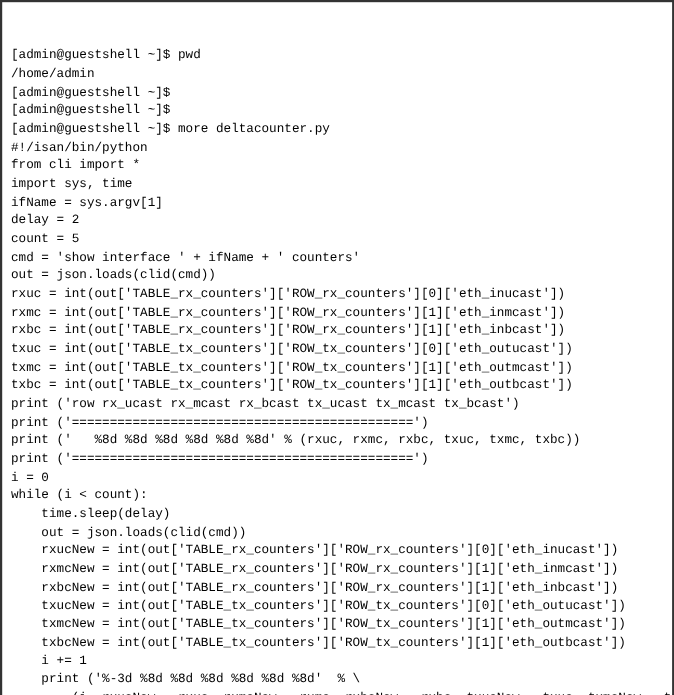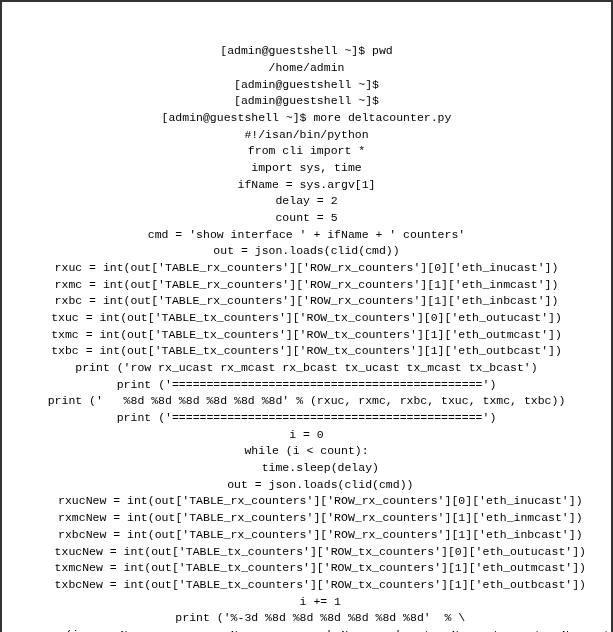--- a/index.html
+++ b/index.html
@@ -30,21 +30,20 @@
       font-family: 'Courier New', Courier, monospace;
       font-size: 11.5px;
       line-height: 1.45;
       color: #000000;
       white-space: pre;
       word-break: break-all;
     }
 
     .line {
       display: block;
-      text-align: center;
     }
   </style>
 </head>
 <body>
 
 <div class="terminal-window">
   <div class="terminal-content" id="terminal-output">
   <span class="line">[admin@guestshell ~]$ pwd</span><span class="line">/home/admin</span><span class="line">[admin@guestshell ~]$</span><span class="line">[admin@guestshell ~]$</span><span class="line">[admin@guestshell ~]$ more deltacounter.py</span><span class="line">#!/isan/bin/python</span><span class="line"></span><span class="line">from cli import *</span><span class="line">import sys, time</span><span class="line"></span><span class="line">ifName = sys.argv[1]</span><span class="line">delay = 2</span><span class="line">count = 5</span><span class="line">cmd = 'show interface ' + ifName + ' counters'</span><span class="line"></span><span class="line">out = json.loads(clid(cmd))</span><span class="line">rxuc = int(out['TABLE_rx_counters']['ROW_rx_counters'][0]['eth_inucast'])</span><span class="line">rxmc = int(out['TABLE_rx_counters']['ROW_rx_counters'][1]['eth_inmcast'])</span><span class="line">rxbc = int(out['TABLE_rx_counters']['ROW_rx_counters'][1]['eth_inbcast'])</span><span class="line">txuc = int(out['TABLE_tx_counters']['ROW_tx_counters'][0]['eth_outucast'])</span><span class="line">txmc = int(out['TABLE_tx_counters']['ROW_tx_counters'][1]['eth_outmcast'])</span><span class="line">txbc = int(out['TABLE_tx_counters']['ROW_tx_counters'][1]['eth_outbcast'])</span><span class="line">print ('row rx_ucast rx_mcast rx_bcast tx_ucast tx_mcast tx_bcast')</span><span class="line">print ('=============================================')</span><span class="line">print ('   %8d %8d %8d %8d %8d %8d' % (rxuc, rxmc, rxbc, txuc, txmc, txbc))</span><span class="line">print ('=============================================')</span><span class="line"></span><span class="line">i = 0</span><span class="line">while (i &lt; count):</span><span class="line">    time.sleep(delay)</span><span class="line">    out = json.loads(clid(cmd))</span><span class="line">    rxucNew = int(out['TABLE_rx_counters']['ROW_rx_counters'][0]['eth_inucast'])</span><span class="line">    rxmcNew = int(out['TABLE_rx_counters']['ROW_rx_counters'][1]['eth_inmcast'])</span><span class="line">    rxbcNew = int(out['TABLE_rx_counters']['ROW_rx_counters'][1]['eth_inbcast'])</span><span class="line">    txucNew = int(out['TABLE_tx_counters']['ROW_tx_counters'][0]['eth_outucast'])</span><span class="line">    txmcNew = int(out['TABLE_tx_counters']['ROW_tx_counters'][1]['eth_outmcast'])</span><span class="line">    txbcNew = int(out['TABLE_tx_counters']['ROW_tx_counters'][1]['eth_outbcast'])</span><span class="line">    i += 1</span><span class="line">    print ('%-3d %8d %8d %8d %8d %8d %8d'  % \</span><span class="line">        (i, rxucNew - rxuc, rxmcNew - rxmc, rxbcNew - rxbc, txucNew - txuc, txmcNew - txmc,</span><span class="line"></span></div>
 </div>
 

